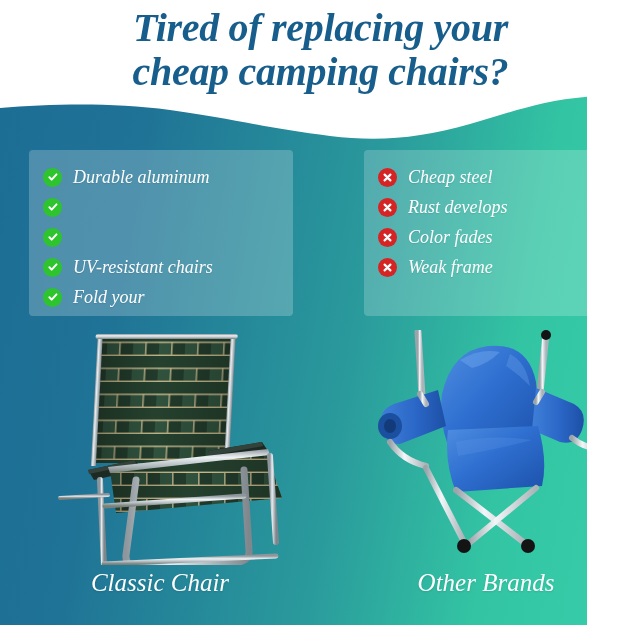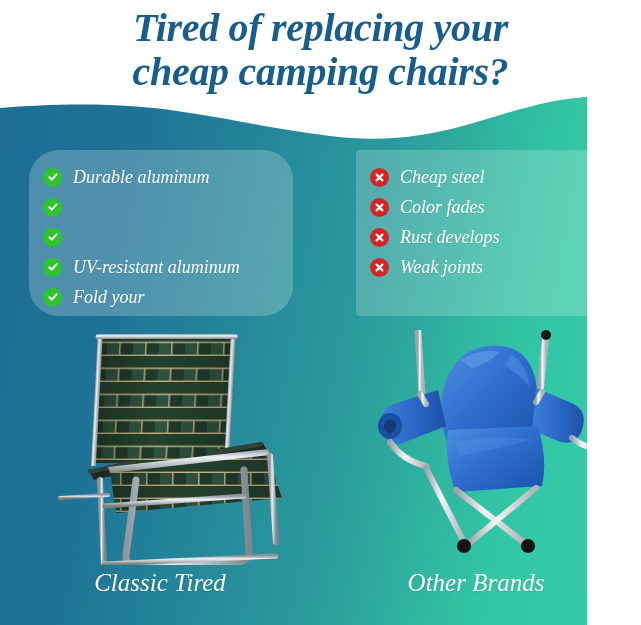--- a/index.html
+++ b/index.html
@@ -38,24 +38,23 @@
   
   .panel {
     position:absolute;
     top:150px;
     border-radius:4px;
     padding:12px 10px 12px 14px;
   }
   .panel-left {
     left:29px; width:264px; height:166px;
     background:rgba(255,255,255,0.22);
-    border-radius:30px;
   }
   .panel-right {
-    left:356px; width:251px; height:166px;
+    left:364px; width:251px; height:166px;
     background:rgba(255,255,255,0.20);
   }
   .feat-row {
     display:flex; align-items:center;
     height:30px;
   }
   .badge {
     width:19px; height:19px; border-radius:50%;
     flex:0 0 19px;
     display:flex; align-items:center; justify-content:center;
@@ -86,21 +85,21 @@
     position:absolute;
     top:568px;
     width:300px;
     text-align:center;
     color:#ffffff;
     font-size:25px;
     line-height:30px;
     text-shadow:0 1px 2px rgba(0,0,0,0.12);
   }
   .caption-left { left:10px; }
-  .caption-right { left:326px; }
+  .caption-right { left:336px; }
 </style>
 </head>
 <body>
 
 <div id="page">
 
   <div class="bg-body"></div>
 
   <div class="bg-white-header">
     <svg width="641" height="150" viewBox="0 0 641 150">
@@ -145,21 +144,21 @@
           </svg>
       </span>
     </div>
 
     <div class="feat-row">
       <span class="badge badge-check">
         <svg width="12" height="12" viewBox="0 0 12 12">
             <path d="M2.4 6.2 L4.7 8.6 L9.5 3.4" stroke="#ffffff" stroke-width="2" fill="none" stroke-linecap="round" stroke-linejoin="round"></path>
           </svg>
       </span>
-      <span class="feat-text">UV-resistant aluminum</span>
+      <span class="feat-text">UV-resistant chairs</span>
     </div>
 
     <div class="feat-row">
       <span class="badge badge-check">
         <svg width="12" height="12" viewBox="0 0 12 12">
             <path d="M2.4 6.2 L4.7 8.6 L9.5 3.4" stroke="#ffffff" stroke-width="2" fill="none" stroke-linecap="round" stroke-linejoin="round"></path>
           </svg>
       </span>
       <span class="feat-text">Fold your</span>
     </div>
@@ -175,39 +174,39 @@
       </span>
       <span class="feat-text">Cheap steel</span>
     </div>
 
     <div class="feat-row">
       <span class="badge badge-x">
         <svg width="11" height="11" viewBox="0 0 11 11">
             <path d="M2.6 2.6 L8.4 8.4 M8.4 2.6 L2.6 8.4" stroke="#ffffff" stroke-width="2.2" stroke-linecap="round"></path>
           </svg>
       </span>
-      <span class="feat-text">Color fades</span>
+      <span class="feat-text">Rust develops</span>
     </div>
 
     <div class="feat-row">
       <span class="badge badge-x">
         <svg width="11" height="11" viewBox="0 0 11 11">
             <path d="M2.6 2.6 L8.4 8.4 M8.4 2.6 L2.6 8.4" stroke="#ffffff" stroke-width="2.2" stroke-linecap="round"></path>
           </svg>
       </span>
-      <span class="feat-text">Rust develops</span>
+      <span class="feat-text">Color fades</span>
     </div>
 
     <div class="feat-row">
       <span class="badge badge-x">
         <svg width="11" height="11" viewBox="0 0 11 11">
             <path d="M2.6 2.6 L8.4 8.4 M8.4 2.6 L2.6 8.4" stroke="#ffffff" stroke-width="2.2" stroke-linecap="round"></path>
           </svg>
       </span>
-      <span class="feat-text">Weak joints</span>
+      <span class="feat-text">Weak frame</span>
     </div>
 
   </div>
 
   <div class="product product-left">
     <svg width="260" height="235" viewBox="0 0 260 235">
       <defs>
         <linearGradient id="alu" x1="0" y1="0" x2="1" y2="0">
           <stop offset="0%" stop-color="#8d969c"></stop>
           <stop offset="35%" stop-color="#e8edef"></stop>
@@ -314,16 +313,16 @@
       <circle cx="240" cy="118" r="5" fill="#141414"></circle>
 
       <path d="M96 160 L166 214" stroke="url(#poleG)" stroke-width="6" fill="none" stroke-linecap="round"></path>
       <path d="M176 158 L108 214" stroke="url(#poleG)" stroke-width="6" fill="none" stroke-linecap="round"></path>
       <path d="M66 138 L104 212" stroke="url(#poleG)" stroke-width="6" fill="none" stroke-linecap="round"></path>
       <circle cx="104" cy="216" r="7" fill="#141414"></circle>
       <circle cx="168" cy="216" r="7" fill="#141414"></circle>
     </svg>
   </div>
 
-  <div class="caption caption-left">Classic Tired</div>
+  <div class="caption caption-left">Classic Chair</div>
   <div class="caption caption-right">Other Brands</div>
 
 </div>
 
 </body></html>

